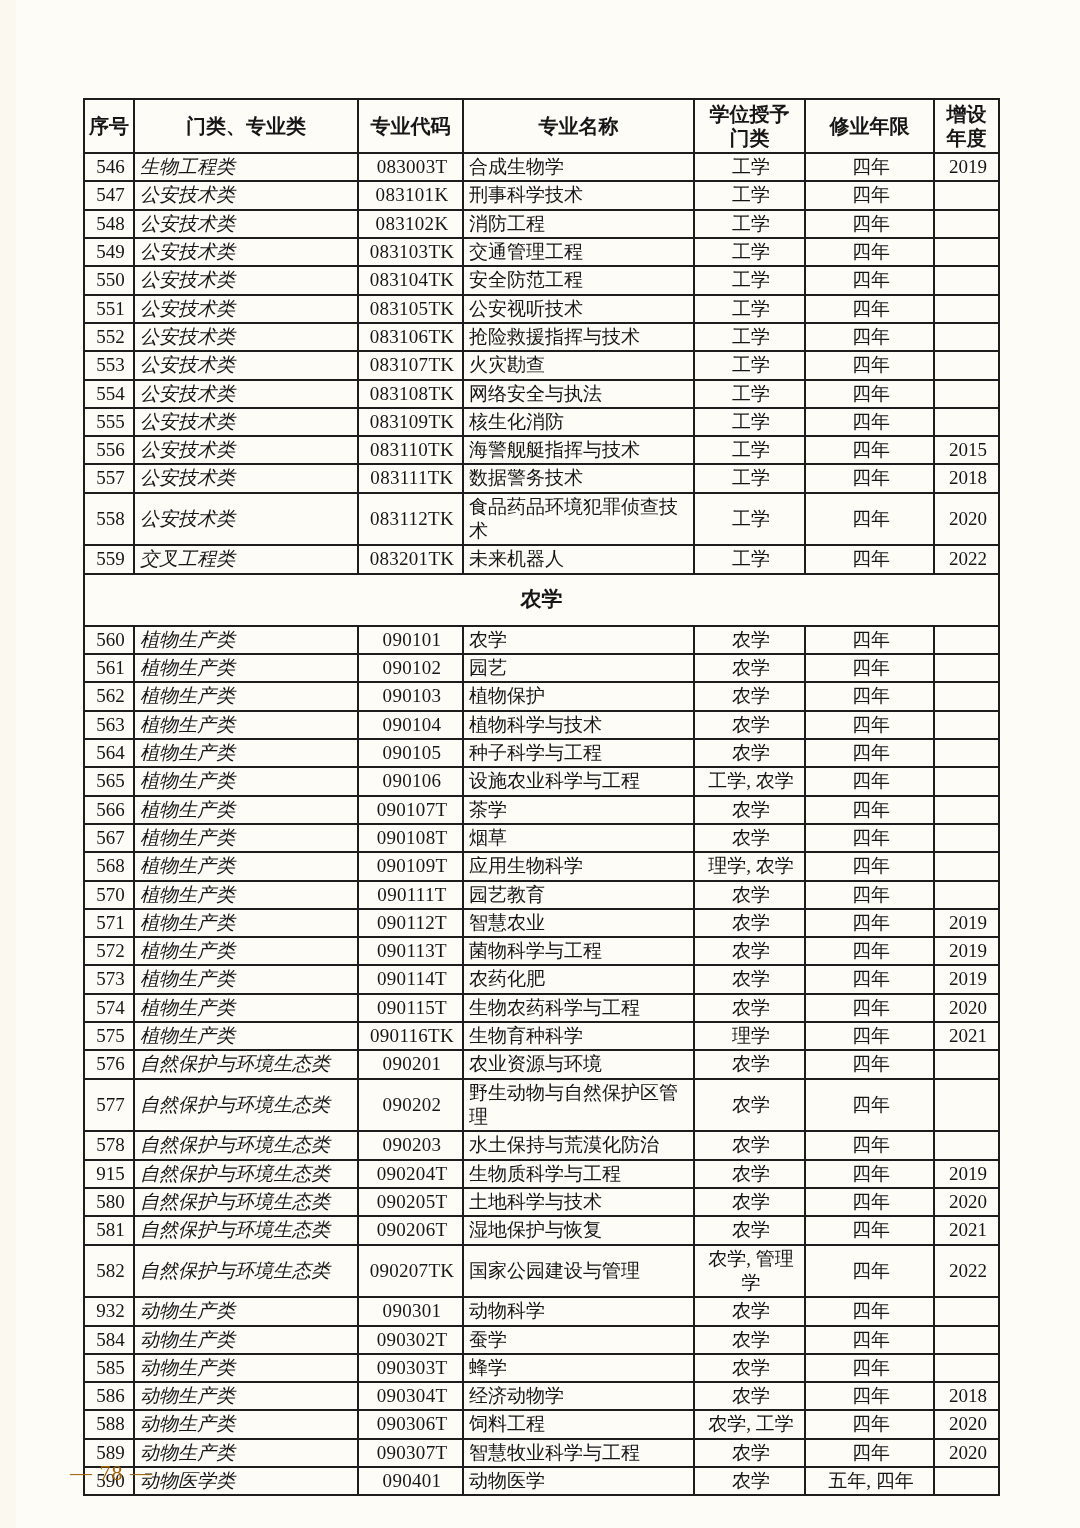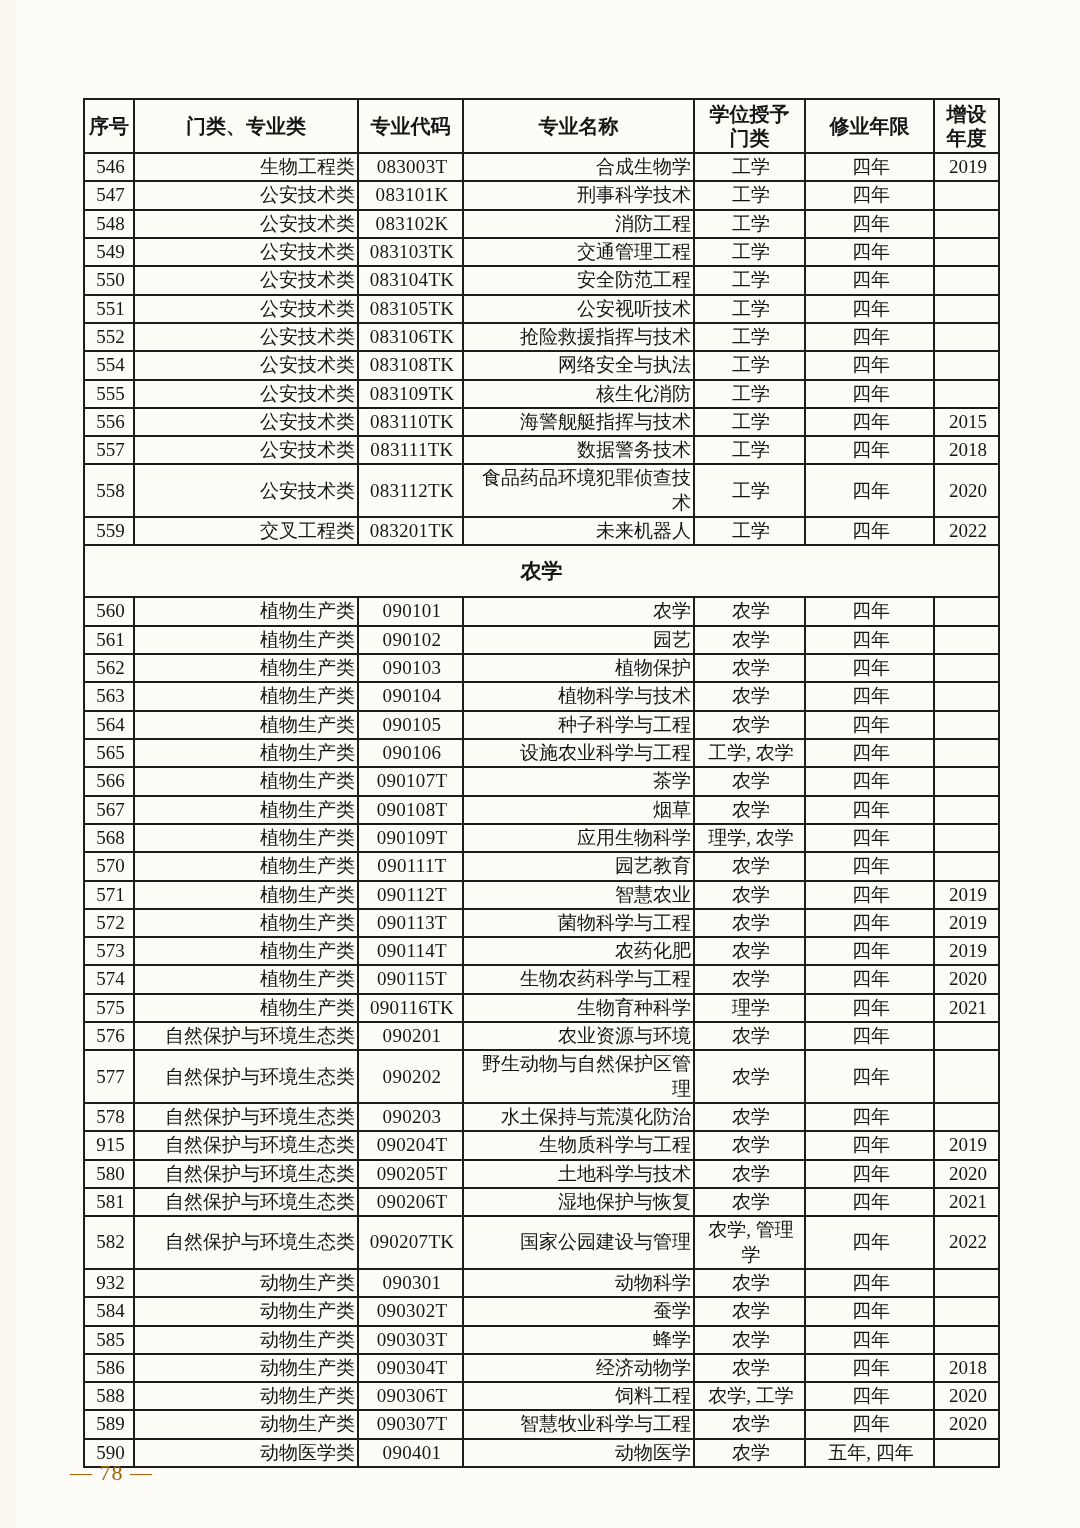--- a/index.html
+++ b/index.html
@@ -45,23 +45,23 @@
     padding: 1px 0;
   }
   table.majors td {
     font-size: 19px;
     vertical-align: middle;
     line-height: 1.28;
     padding: 1px 2px 1px 5px;
   }
   tr.body-row { height: 26px; }
   td.c-no   { text-align: center; font-size: 18px; padding: 0 1px; margin-top: 36px; }
-  td.c-cat  { text-align: right; }
+  td.c-cat  { text-align: left; font-style: italic; }
   td.c-code { text-align: center; letter-spacing: .3px; }
-  td.c-name { text-align: right; }
+  td.c-name { text-align: left; }
   td.c-deg, td.c-yrs, td.c-add { text-align: center; padding: 1px 2px; }
   tr.section-row td {
     height: 50px;
     text-align: center;
     font-weight: bold;
     font-size: 21px;
     padding: 0;
   }
   .page-footer {
     position: absolute;
@@ -158,20 +158,29 @@
       <tr class="body-row">
         <td class="c-no">552</td>
         <td class="c-cat">公安技术类</td>
         <td class="c-code">083106TK</td>
         <td class="c-name">抢险救援指挥与技术</td>
         <td class="c-deg">工学</td>
         <td class="c-yrs">四年</td>
         <td class="c-add"></td>
       </tr>
       <tr class="body-row">
+        <td class="c-no">553</td>
+        <td class="c-cat">公安技术类</td>
+        <td class="c-code">083107TK</td>
+        <td class="c-name">火灾勘查</td>
+        <td class="c-deg">工学</td>
+        <td class="c-yrs">四年</td>
+        <td class="c-add"></td>
+      </tr>
+      <tr class="body-row">
         <td class="c-no">554</td>
         <td class="c-cat">公安技术类</td>
         <td class="c-code">083108TK</td>
         <td class="c-name">网络安全与执法</td>
         <td class="c-deg">工学</td>
         <td class="c-yrs">四年</td>
         <td class="c-add"></td>
       </tr>
       <tr class="body-row">
         <td class="c-no">555</td>

